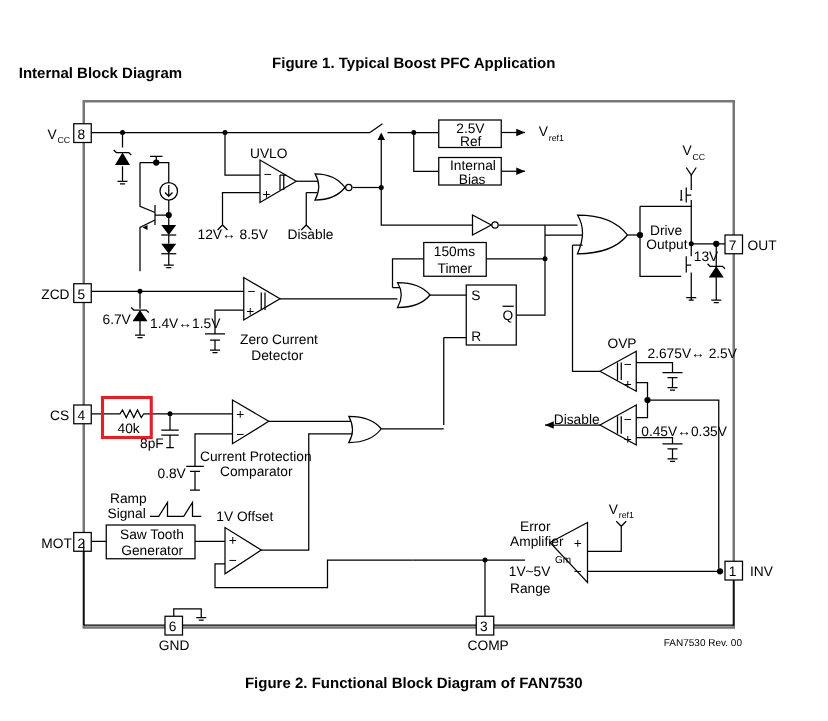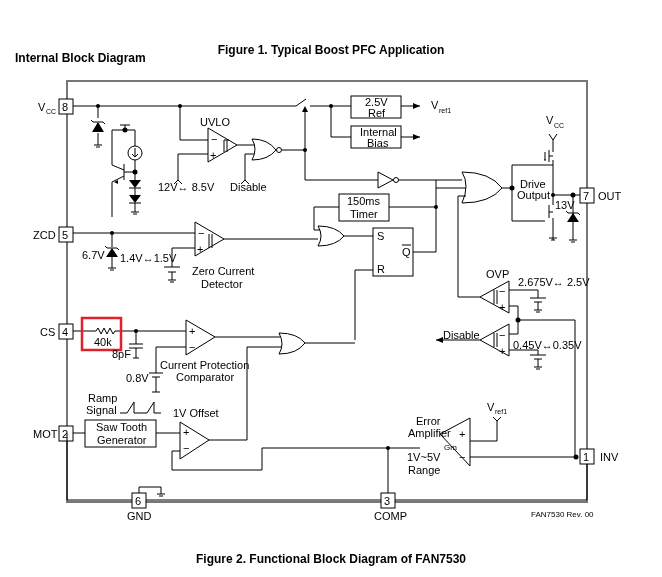--- a/index.html
+++ b/index.html
@@ -1,19 +1,19 @@
 <!DOCTYPE html>
 <html><head>
 <meta charset="utf-8">
 <style>
   html,body{margin:0;padding:0;background:#ffffff;}
   body{width:662px;height:577px;position:relative;overflow:hidden;font-family:"Liberation Sans",sans-serif;color:#000;}
   .fig1{position:absolute;left:0;width:662px;top:3px;text-align:center;font-weight:bold;font-size:12px;margin-top:40px;}
   .heading{position:absolute;left:15px;top:51px;font-weight:bold;font-size:12px;}
-  .fig2{position:absolute;left:0;width:662px;top:552px;text-align:center;font-weight:bold;font-size:12px;}
+  .fig2{position:absolute;left:0;width:662px;top:539px;text-align:center;font-weight:bold;font-size:12px;}
   svg{position:absolute;left:0;top:0;}
   svg text{font-family:"Liberation Sans",sans-serif;font-size:11px;fill:#000;}
   .w{stroke:#000;stroke-width:1;fill:none;}
   .box{stroke:#000;stroke-width:1;fill:#fff;}
   .frame{stroke:#777;stroke-width:2;fill:none;}
   .dot{fill:#000;}
   .hl{stroke:#e0202a;stroke-width:2.5;fill:none;}
 </style>
 </head>
 <body>

